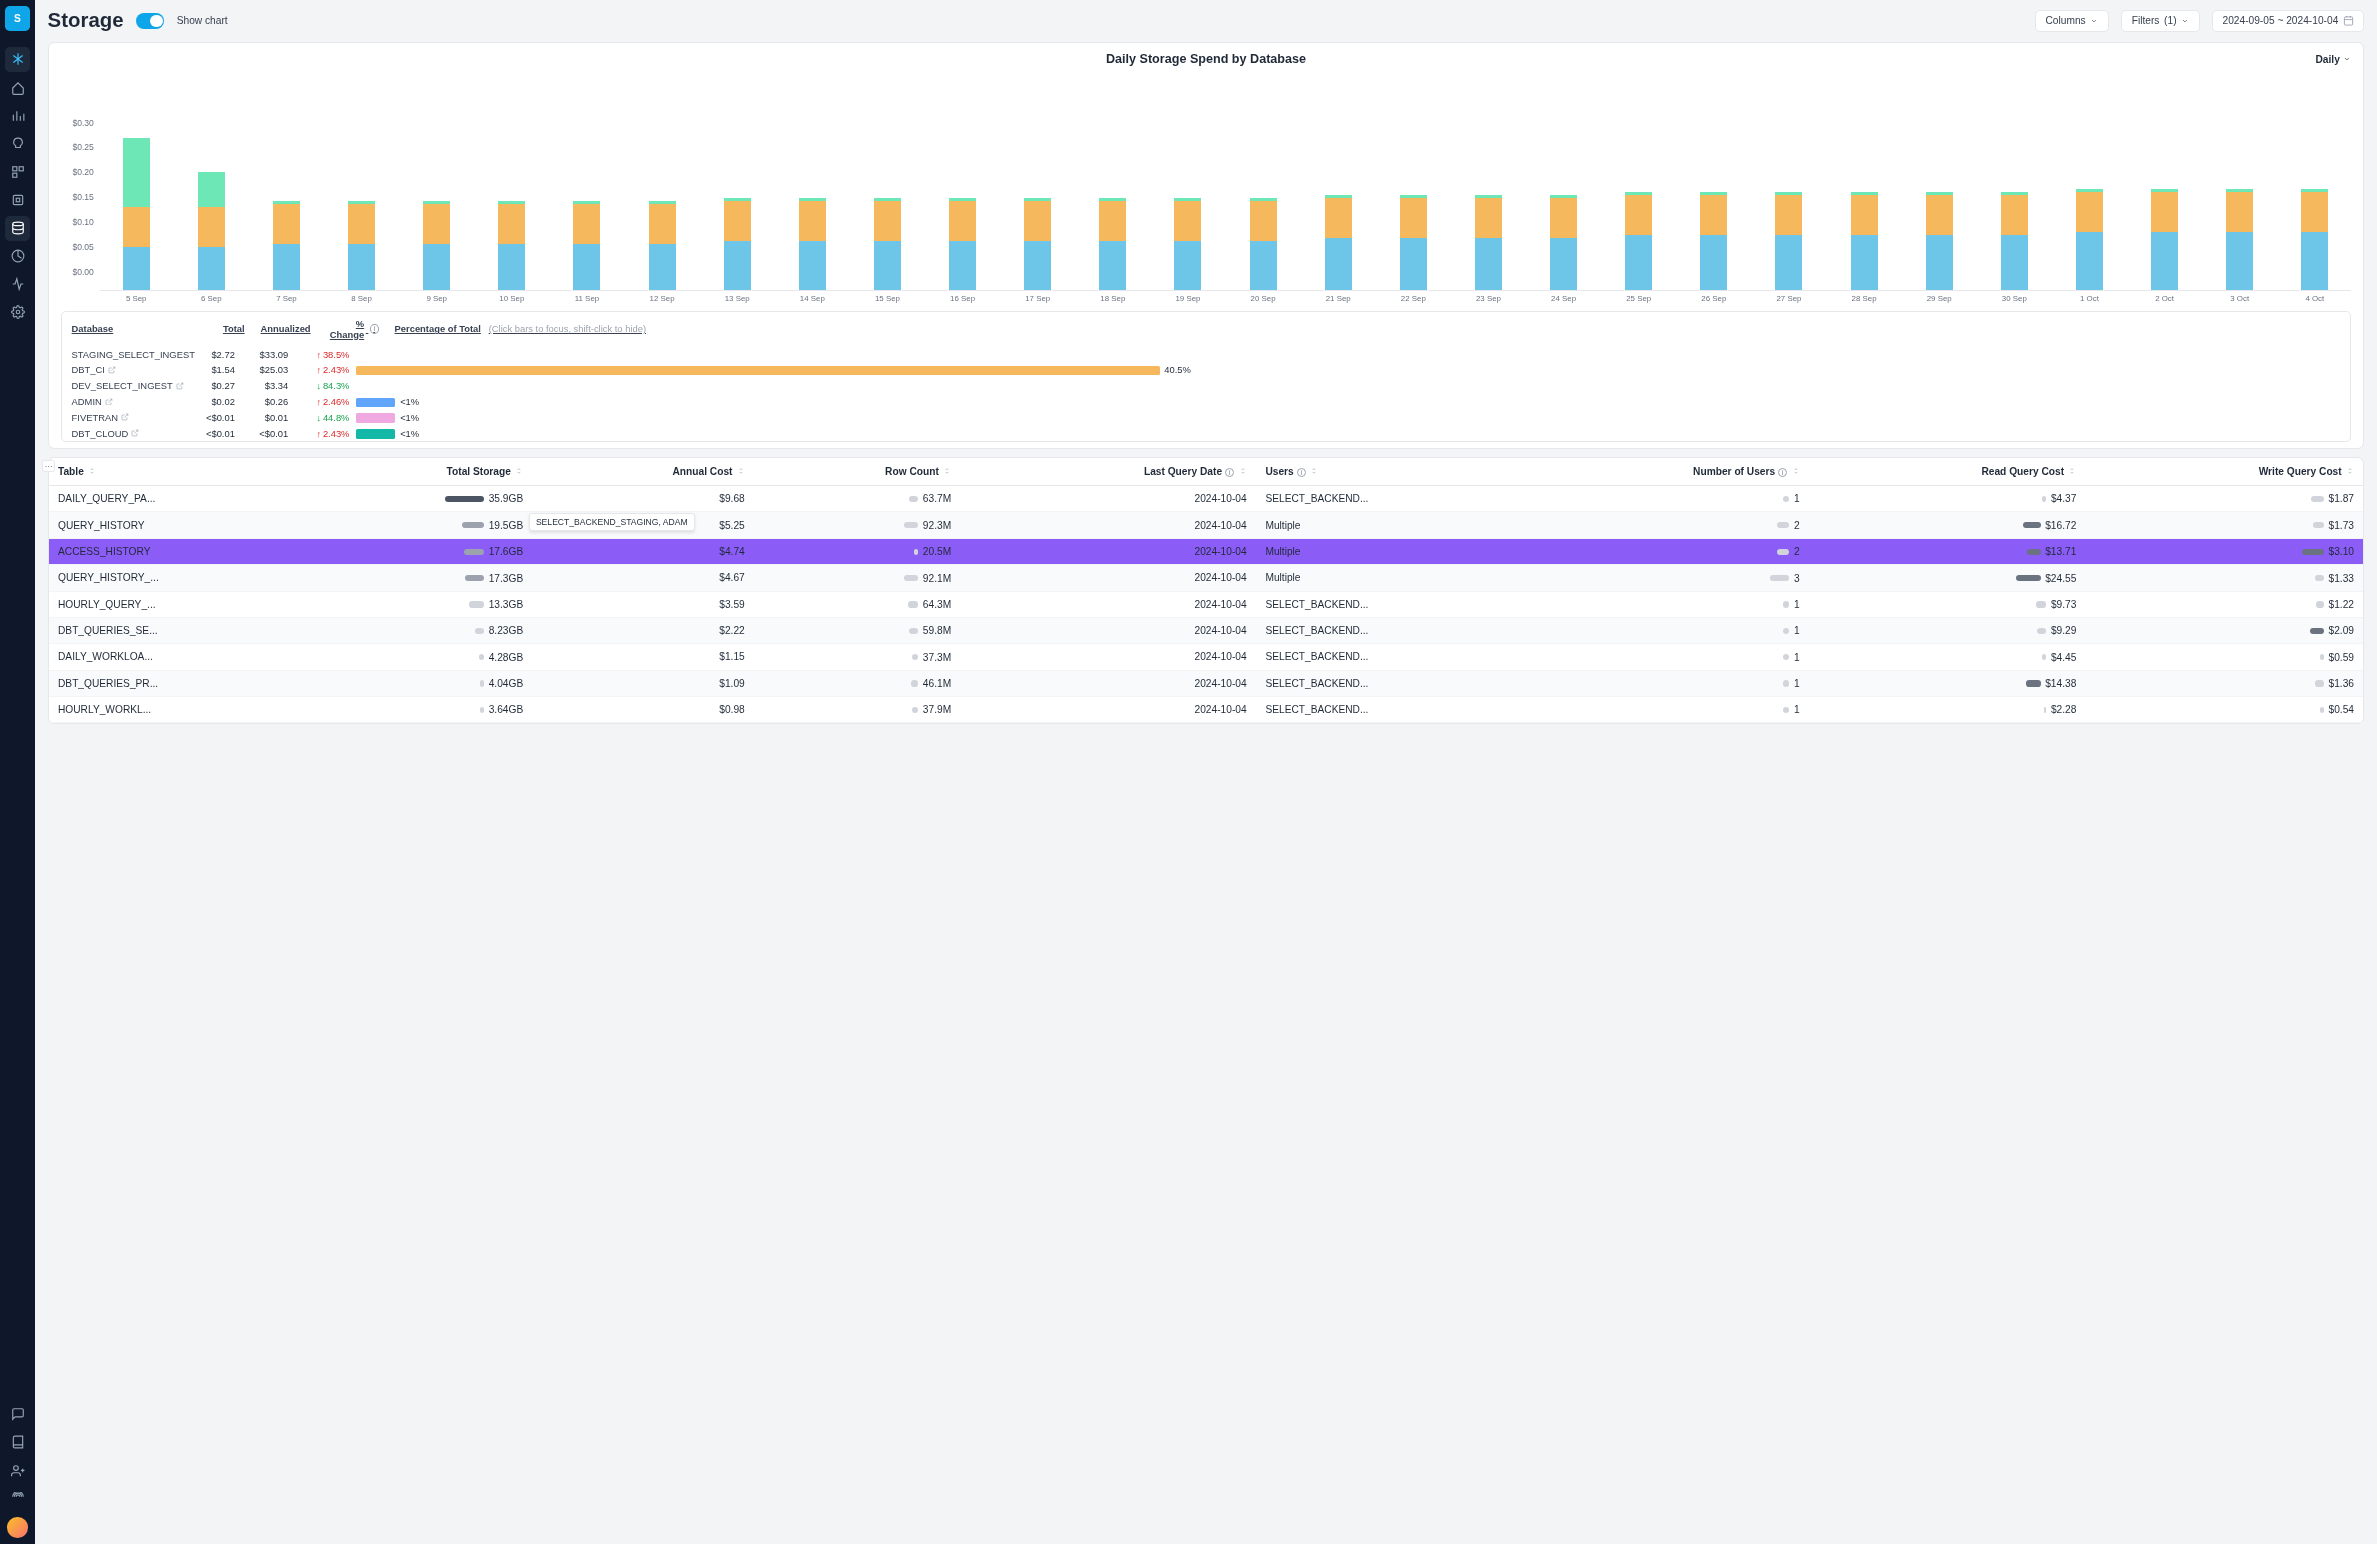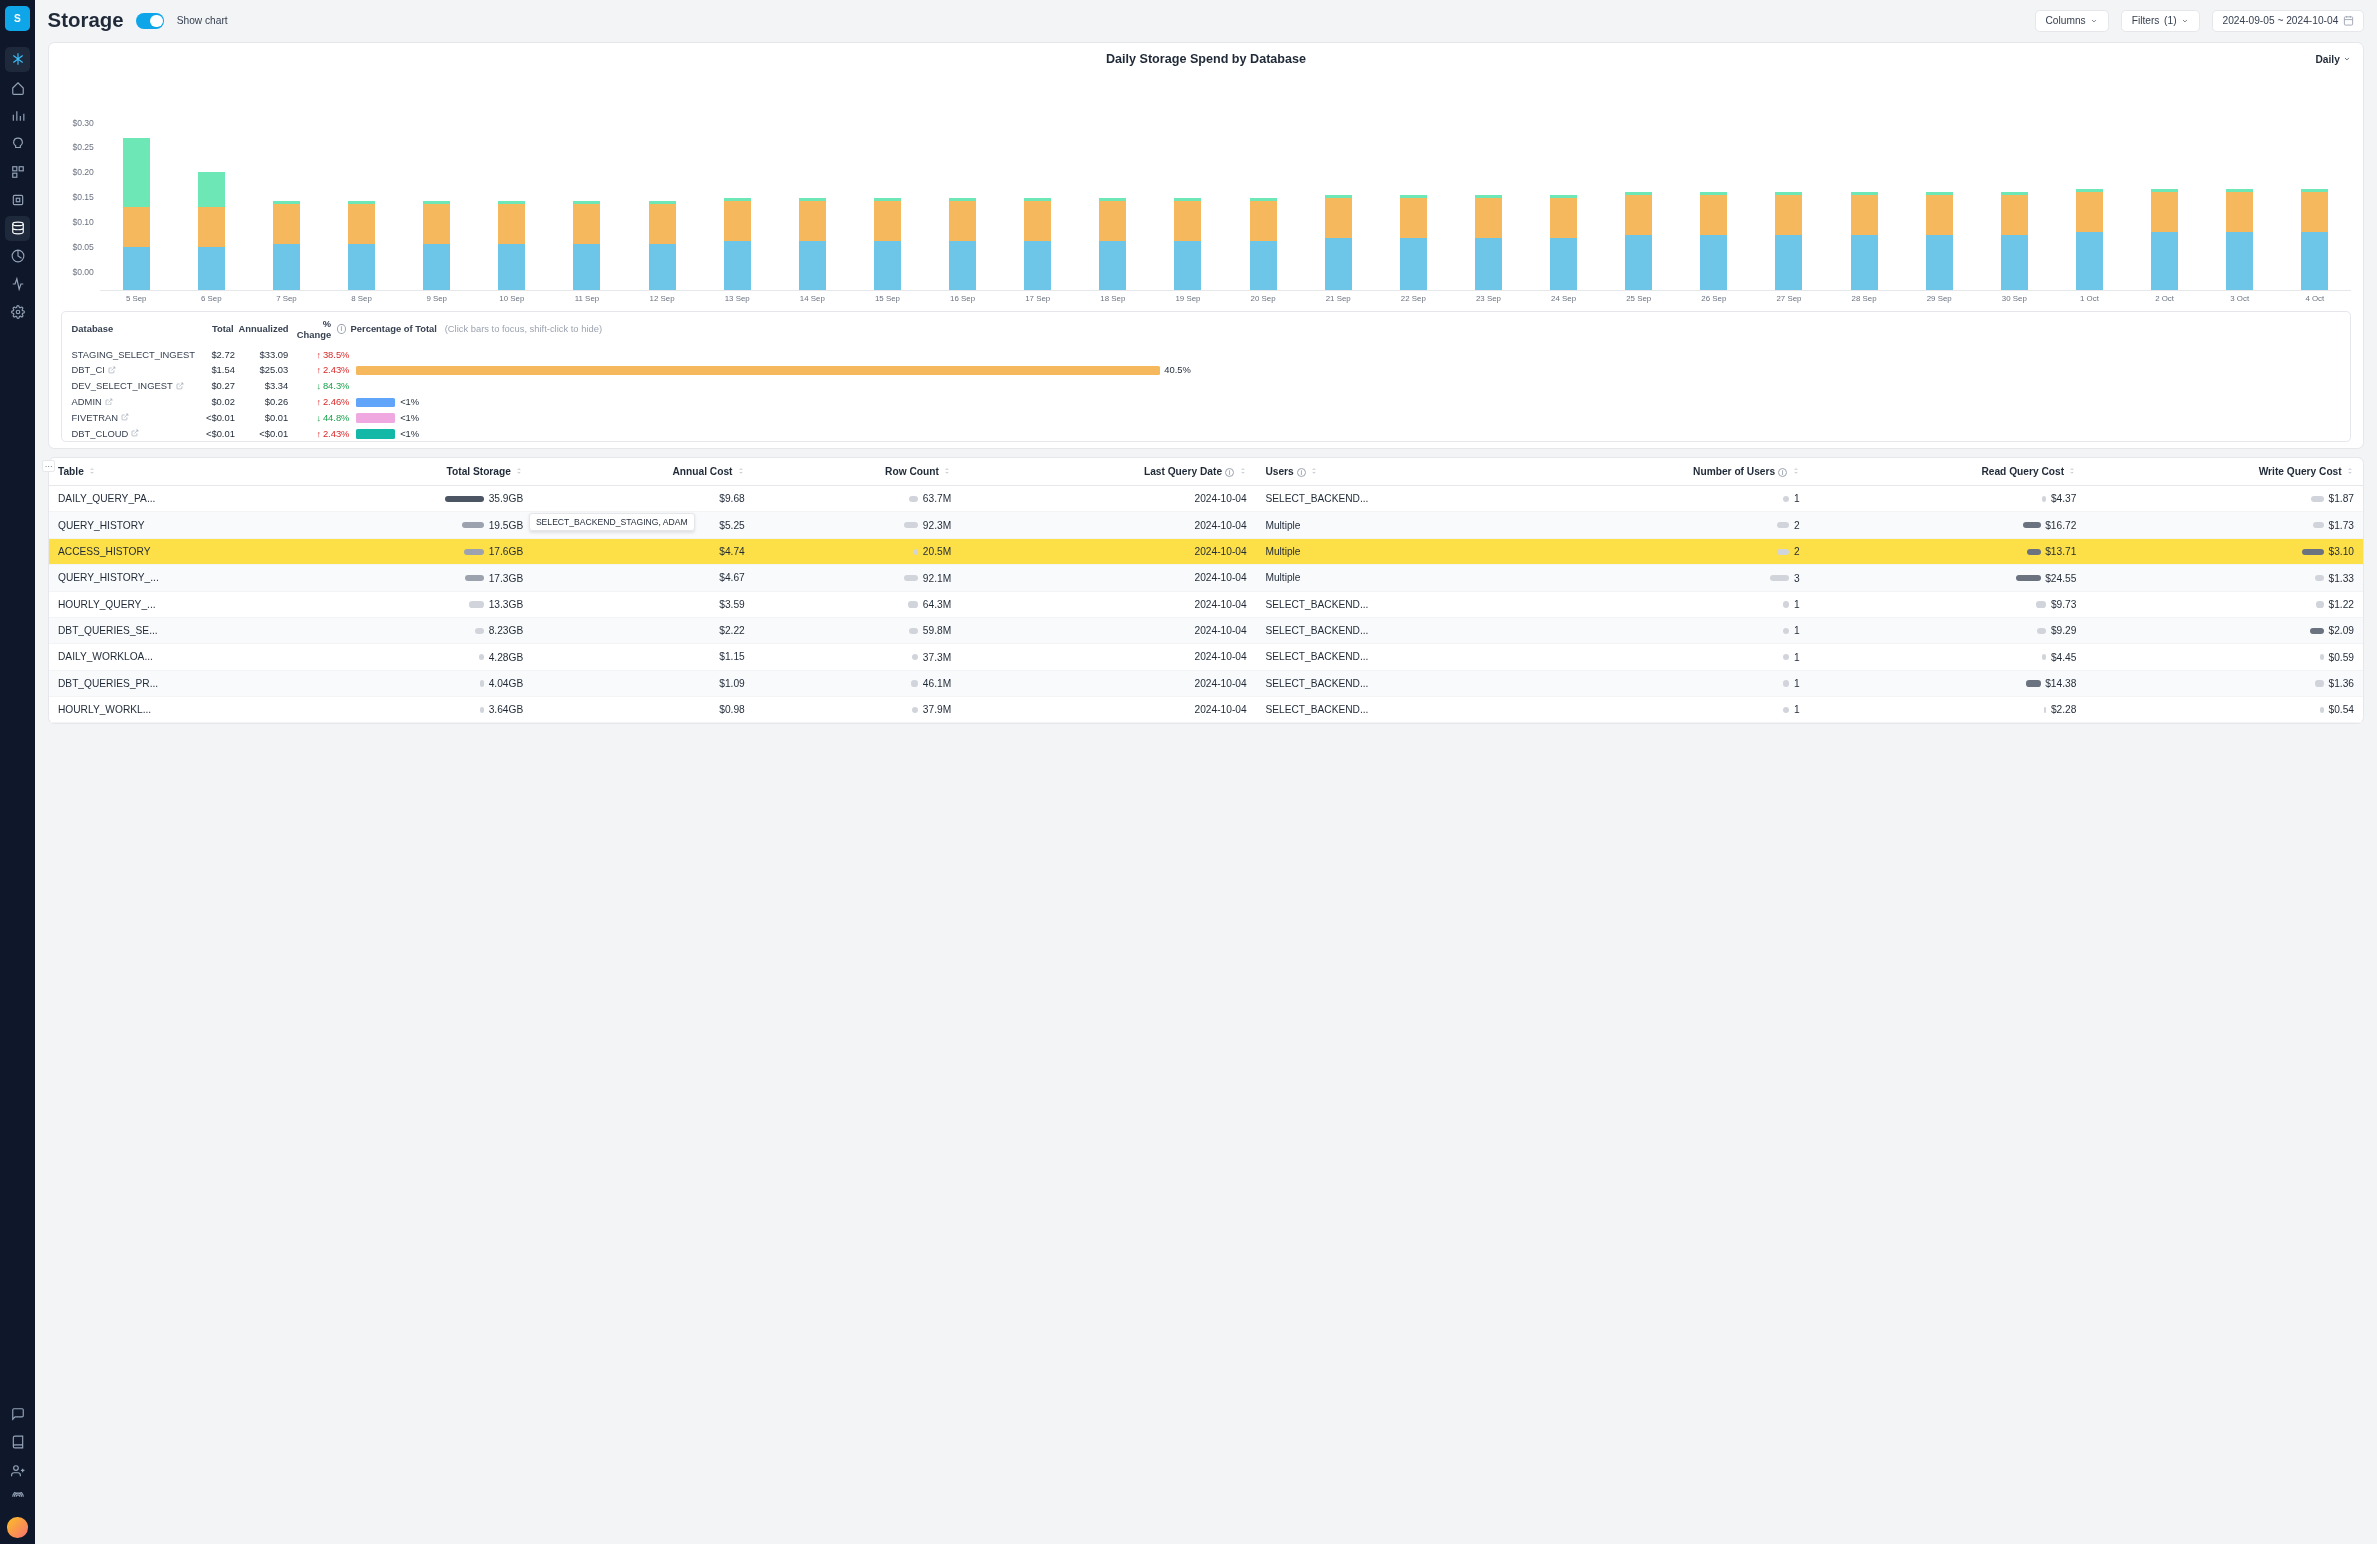--- a/index.html
+++ b/index.html
@@ -33,38 +33,38 @@
 .bars-container { flex: 1; display: flex; align-items: flex-end; gap: 3.1px; border-bottom: 0.8px solid #e5e7eb; position: relative; padding-bottom: 0; }
 .bar-col { flex: 1; display: flex; flex-direction: column; align-items: center; height: 100%; }
 .bar { width: 100%; max-width: 27px; display: flex; flex-direction: column-reverse; height: 100%; justify-content: flex-start; }
 .seg { width: 100%; }
 .seg.blue { background: #6dc5e8; }
 .seg.orange { background: #f5b85c; }
 .seg.green { background: #6ee7b7; }
 .x-labels { display: flex; gap: 3.1px; margin-left: 39px; margin-top: 3.1px; }
 .x-label { flex: 1; text-align: center; font-size: 7.9px; color: #6b7280; }
 .legend-table { border: 0.8px solid #e5e7eb; border-radius: 4.7px; margin-top: 7.9px; overflow: hidden; }
-.legend-header { display: flex; padding: 6.3px 9.4px; font-weight: 600; font-size: 9.4px; color: #374151; gap: 5px; align-items: center; }
+.legend-header { display: flex; padding: 6.3px 9.4px; font-weight: 600; font-size: 9.4px; color: #374151; gap: 16px; align-items: center; text-decoration: underline; }
 .legend-header .hint { font-weight: 400; color: #9ca3af; margin-left: 3.1px; }
 .legend-row { display: flex; padding: 2.4px 9.4px; font-size: 9.4px; align-items: center; gap: 6.3px; }
 .lc-db { width: 118px; display: flex; align-items: center; gap: 3.1px; color: #374151; }
 .lc-total { width: 39px; text-align: right; }
 .lc-ann { width: 47px; text-align: right; }
 .lc-chg { width: 55px; text-align: right; display: flex; justify-content: flex-end; align-items: center; gap: 1.6px; }
 .lc-bar { flex: 1; display: flex; align-items: flex-end; gap: 4.7px; }
 .pct-bar { height: 9.4px; border-radius: 1.6px; }
 .up { color: #dc2626; }
 .down { color: #16a34a; }
 .ext-icon { width: 7.9px; height: 7.9px; color: #9ca3af; }
 .info-icon { width: 9.4px; height: 9.4px; color: #9ca3af; border: 0.8px solid #9ca3af; border-radius: 50%; display: inline-flex; align-items: center; justify-content: center; font-size: 6.3px; }
 .data-table { width: 100%; border-collapse: collapse; }
 .data-table thead th { text-align: left; padding: 7.9px 9.4px; font-weight: 600; font-size: 10.2px; border-bottom: 0.8px solid #e5e7eb; white-space: nowrap; }
 .data-table thead th .sort-icon { width: 7.9px; height: 7.9px; color: #9ca3af; margin-left: 1.6px; }
 .data-table tbody td { padding: 7px 9.4px; border-bottom: 0.8px solid #f3f4f6; white-space: nowrap; overflow: hidden; text-overflow: ellipsis; }
-.data-table tbody tr.hover-row { background: #fde047; }
+.data-table tbody tr.hover-row { background: #8b5cf6; }
 .data-table tbody tr:nth-child(even):not(.hover-row) { background: #f9fafb; }
 .cell-bar { display: inline-flex; align-items: center; gap: 4.7px; }
 .cell-bar-fill { height: 6.3px; border-radius: 3.1px; background: #6b7280; }
 .cell-bar-fill.light { background: #d1d5db; }
 .table-wrap { position: relative; }
 .expand-handle { position: absolute; left: -6.3px; top: 1.6px; width: 12.6px; height: 12.6px; background: white; border: 0.8px solid #e5e7eb; border-radius: 2.4px; display: flex; align-items: center; justify-content: center; font-size: 7.9px; color: #6b7280; cursor: pointer; }
 .tooltip { position: absolute; background: white; border: 0.8px solid #e5e7eb; border-radius: 3.1px; padding: 3.1px 6.3px; font-size: 8.6px; box-shadow: 0 1.6px 3.1px rgba(0,0,0,0.1); top: 55px; left: 480px; z-index: 10; }
 .th-right { text-align: right !important; }
 .td-right { text-align: right; }
 .cal-icon { width: 11px; height: 11px; color: #9ca3af; }

